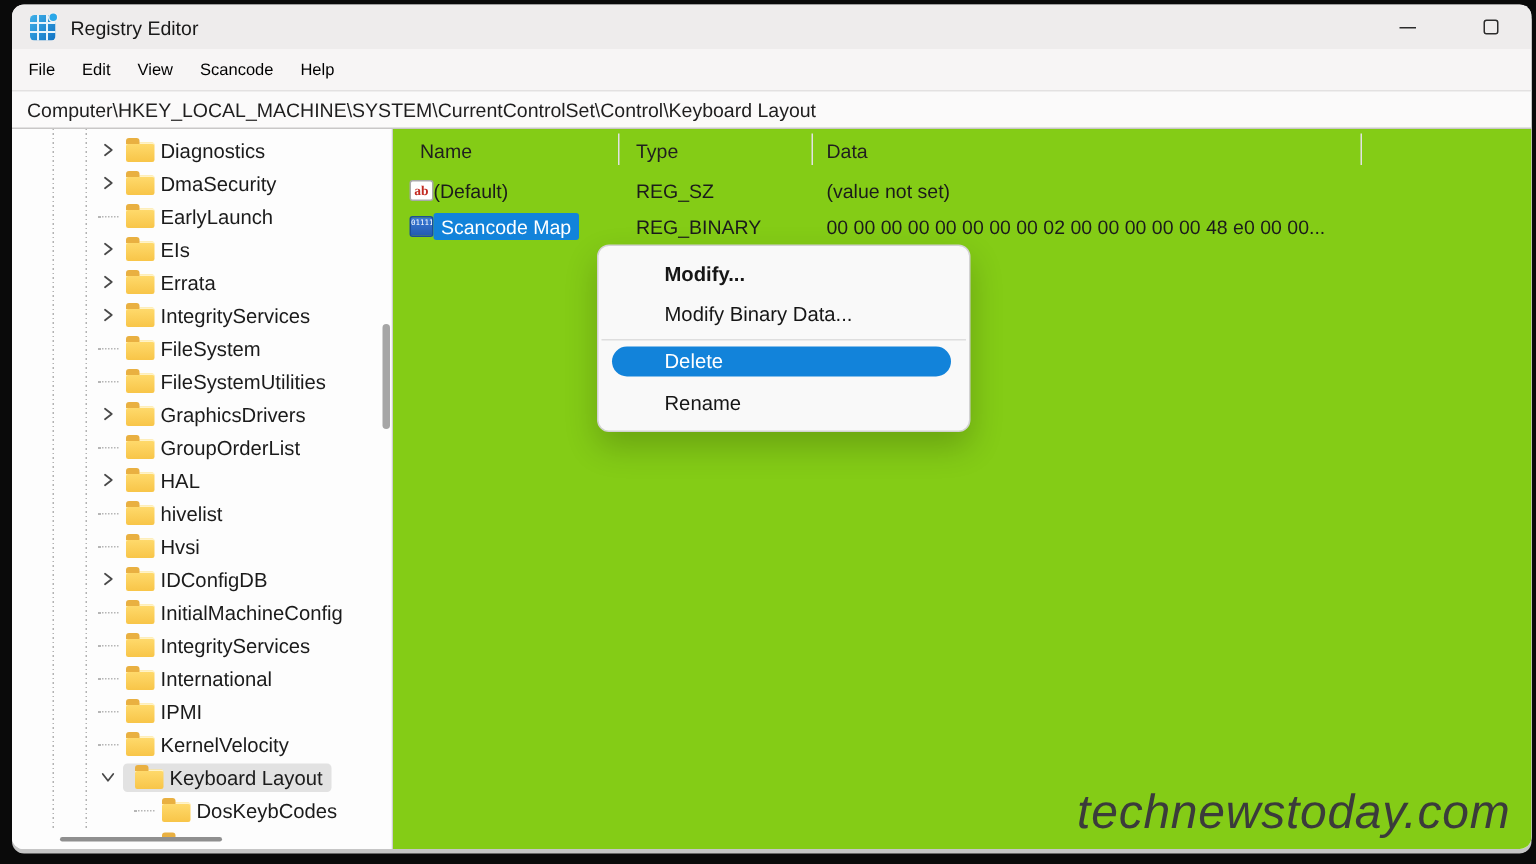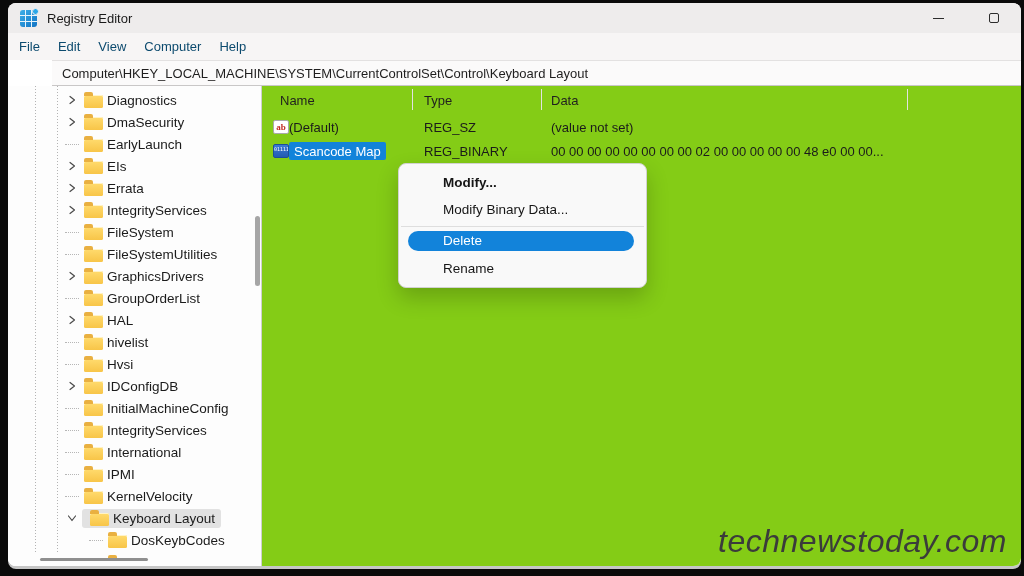--- a/index.html
+++ b/index.html
@@ -27,26 +27,26 @@
     content:""; position:absolute; right:-2px; top:-2px; width:5px; height:5px;
     border-radius:50%; background:#2aa7e8; border:1px solid #f3f1f1;
   }
   .win-title { margin-left:10px; font-size:13px; color:#191919; }
   .caption-buttons { margin-left:auto; display:flex; height:100%; }
   .cap { width:55px; height:100%; display:flex; align-items:center; justify-content:center; }
   .glyph-min { width:11px; height:0; border-top:1.4px solid #2c2c2c; }
   .glyph-max { width:10px; height:10px; border:1.3px solid #2c2c2c; border-radius:2px; }
   
   .menubar { flex:none; height:27px; background:#f7f5f5; display:flex; align-items:center; padding-left:2px; }
-  .menu-item { padding:0 9px; font-size:13px; color:#0c4a6e; }
+  .menu-item { padding:0 9px; font-size:11px; color:#000000; }
   
   .addressbar {
     flex:none; height:26px; background:#fbfafa;
     border-top:1px solid #e3e1e1; border-bottom:1px solid #c9c7c7;
-    display:flex; align-items:center; padding-left:10px; font-size:13px; color:#1f1e1e;margin-left:44px;
+    display:flex; align-items:center; padding-left:10px; font-size:13px; color:#1f1e1e;
   }
   
   .content { flex:1; min-height:0; display:flex; background:#fff; position:relative; }
   .tree-pane { flex:none; width:253px; position:relative; overflow:hidden; background:#fdfdfd; }
   .pane-divider { flex:none; width:1px; background:#cfcfcf; }
   .list-pane { flex:1; position:relative; background:#84cc16; }
 
   
   .guide { position:absolute; top:0; height:468px; width:1px;
     background-image:repeating-linear-gradient(to bottom,#b3b3b3 0 1px,transparent 1px 3px); }
@@ -120,21 +120,21 @@
       <div class="cap">
         <span class="glyph-max"></span>
       </div>
     </div>
   </div>
 
   <div class="menubar" id="menu-bar">
       <div class="menu-item">File</div>
       <div class="menu-item">Edit</div>
       <div class="menu-item">View</div>
-      <div class="menu-item">Computer</div>
+      <div class="menu-item">Scancode</div>
       <div class="menu-item">Help</div>
     </div>
 
   <div class="addressbar">
     <span>Computer\HKEY_LOCAL_MACHINE\SYSTEM\CurrentControlSet\Control\Keyboard Layout</span>
   </div>
 
   <div class="content">
 
     <div class="tree-pane">

